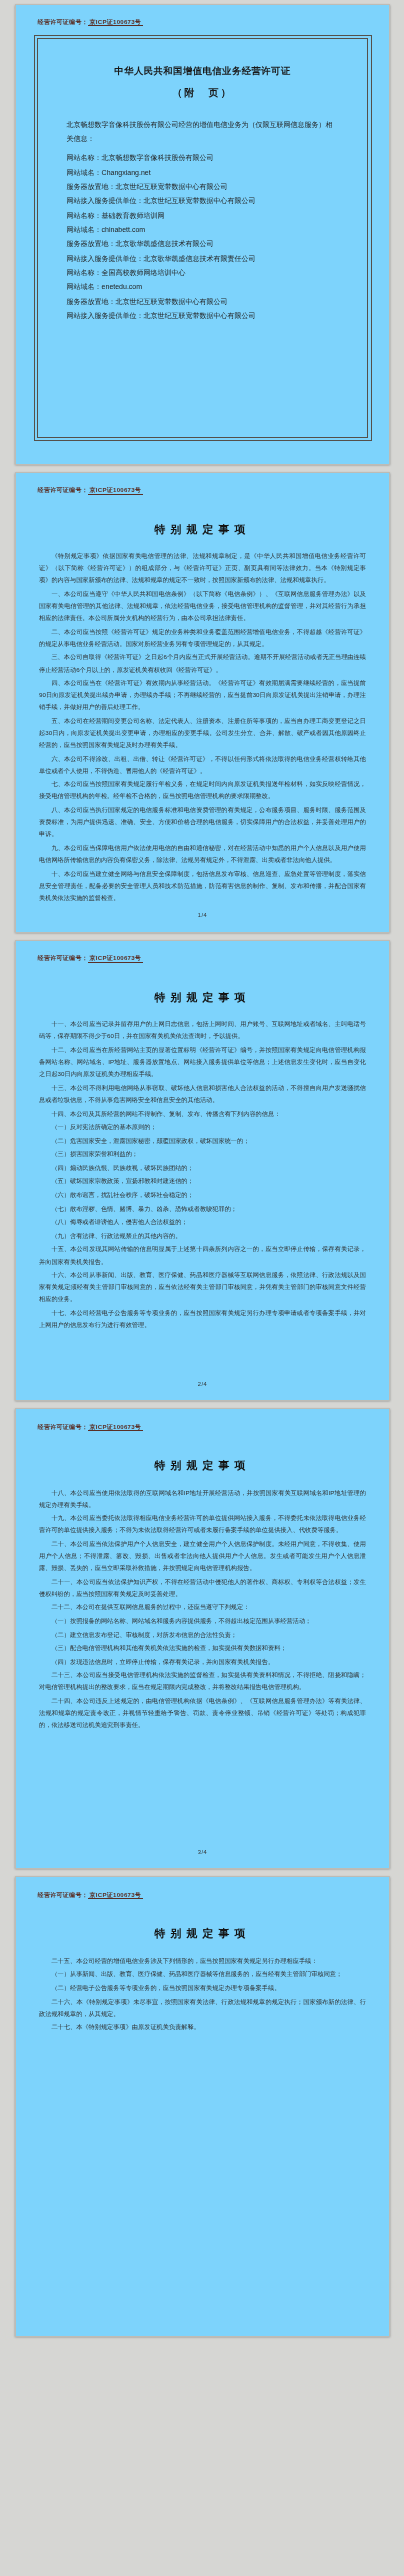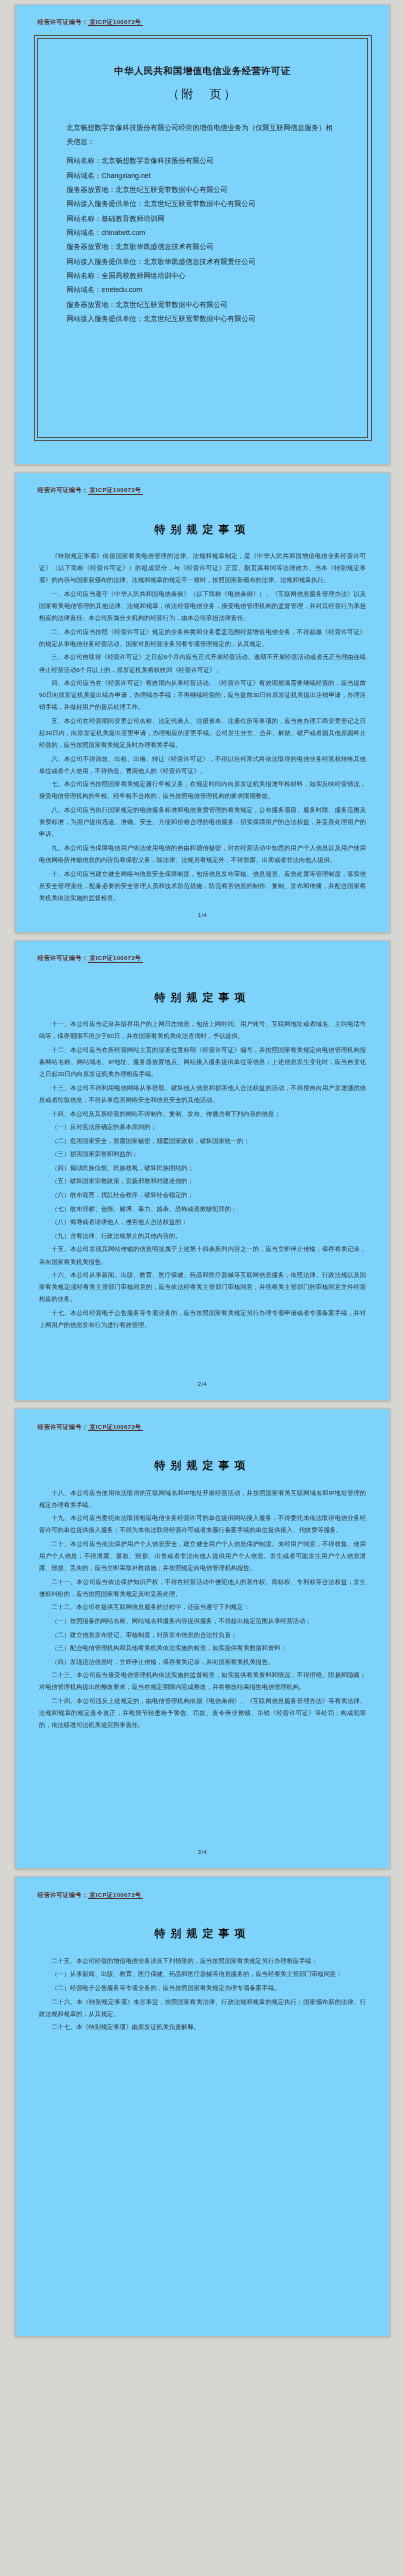--- a/index.html
+++ b/index.html
@@ -54,22 +54,22 @@
   .cert-title {
     text-align:center;
     font-size:9.3px;
     font-weight:bold;
     letter-spacing:0.5px;
     color:#191919;
     margin-top:3.1px;
   }
   .cert-subtitle {
     text-align:center;
-    font-size:12px;
-    font-weight:normal;
+    font-size:10px;
+    font-weight:bold;
     letter-spacing:2.1px;
     margin-top:8.2px;
     color:#191919;
   }
   .cert-intro {
     margin-top:18.5px;
     font-size:7px;
     line-height:1.9;
     color:#222;
     max-width:289px;

